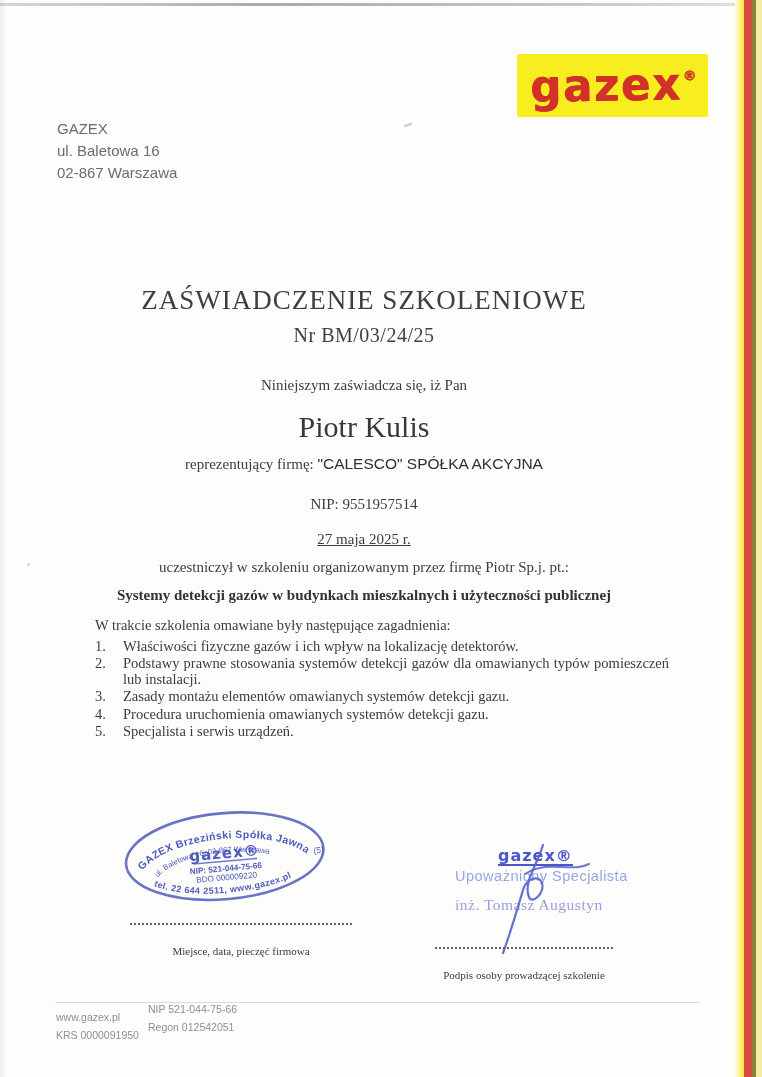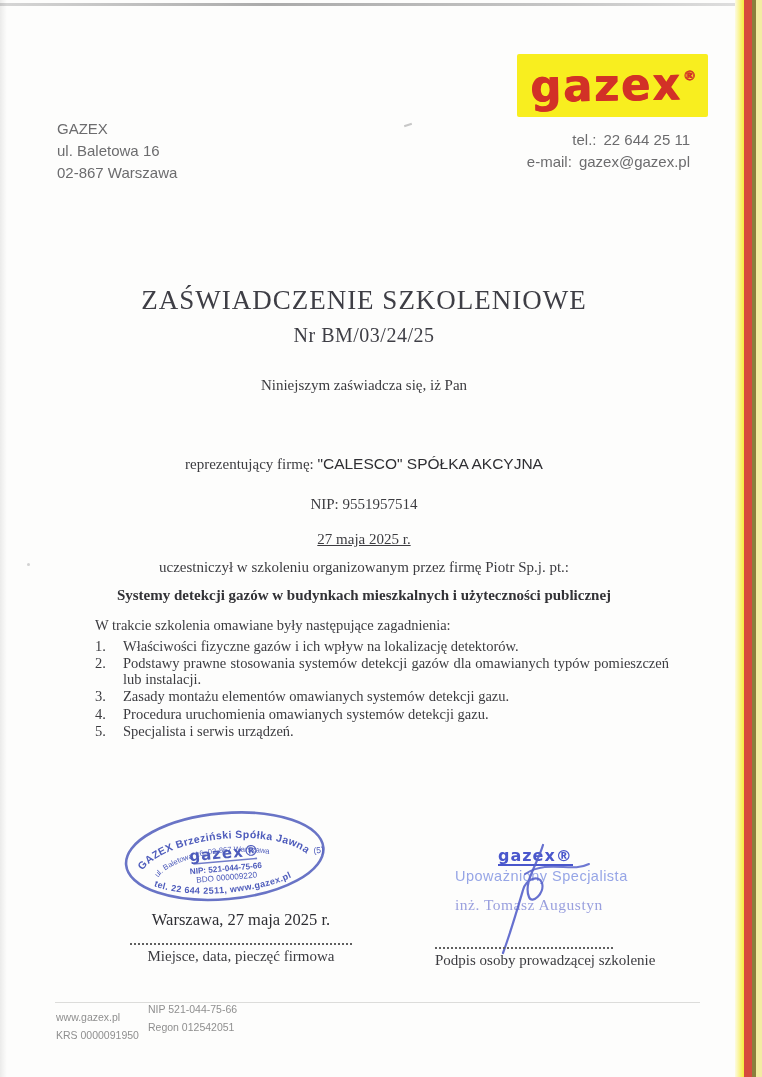--- a/index.html
+++ b/index.html
@@ -51,21 +51,21 @@
   .topics{position:absolute;left:95px;top:639px;width:578px;}
   .topic{display:flex;margin-bottom:1.5px;font-size:14.5px;line-height:15.8px;}
   .topic .num{width:28px;flex:none;}
   .topic .txt{flex:1;text-align:justify;padding-right:4px;}
   
   .stamp-wrap{position:absolute;left:121px;top:808px;width:212px;height:102px;transform:rotate(-5deg);opacity:.92;}
   
   .sig-left{position:absolute;left:130px;top:910px;width:222px;text-align:center;}
   .place-date{font-size:16.5px;color:#2e2e33;}
   .dotline{border-bottom:2px dotted #5f5f5f;height:10px;margin-top:3px;}
-  .caption{font-size:15px;color:#3c3c40;margin-top:3px;white-space:nowrap;}
+  .caption{font-size:11px;color:#3c3c40;margin-top:20px;white-space:nowrap;}
   
   .sig-right{position:absolute;left:435px;top:910px;width:178px;text-align:center;}
   .blue-stamp-logo{position:absolute;left:498px;top:848px;font-family:"DejaVu Sans",sans-serif;
     font-weight:800;font-size:16px;color:#4a57cc;border-bottom:2px solid #4a57cc;letter-spacing:1px;line-height:1;}
   .blue-stamp-role{position:absolute;left:455px;top:868px;font-family:"Liberation Sans","DejaVu Sans",sans-serif;
     font-size:14.5px;color:#96a5e6;letter-spacing:.5px;}
   .blue-stamp-name{position:absolute;left:455px;top:896px;font-size:15.5px;color:#9aa0de;letter-spacing:.5px;}
   .sig-stroke{position:absolute;left:483px;top:843px;}
   
   .foot-line{position:absolute;left:55px;top:1002px;width:645px;height:1px;background:#dcdcda;}
@@ -94,28 +94,25 @@
   <div class="logo-box">
     <span class="logo-text"><span>gazex</span><span class="logo-reg">®</span></span>
   </div>
 
   <div class="addr">
     <div>GAZEX</div>
     <div>ul. Baletowa 16</div>
     <div>02-867  Warszawa</div>
   </div>
 
-  <div class="contact">
-    <div><span class="lbl">tel.:</span><span>22 644 25 11</span></div>
-    <div><span class="lbl">e-mail:</span><span>gazex@gazex.pl</span></div>
-  </div>
 
   <div class="c title">ZAŚWIADCZENIE SZKOLENIOWE</div>
   <div class="c cert-no">Nr BM/03/24/25</div>
   <div class="c intro">Niniejszym zaświadcza się, iż Pan</div>
+  <div class="c person">Piotr Kulis</div>
   <div class="c company"><span>reprezentujący firmę: </span><span class="co-name">"CALESCO" SPÓŁKA AKCYJNA</span></div>
   <div class="c nip">NIP: 9551957514</div>
   <div class="c date">27 maja 2025 r.</div>
   <div class="c partic">uczestniczył w szkoleniu organizowanym przez firmę Piotr Sp.j. pt.:</div>
   <div class="c course">Systemy detekcji gazów w budynkach mieszkalnych i użyteczności publicznej</div>
 
   <div class="topics-intro">W trakcie szkolenia omawiane były następujące zagadnienia:</div>
   <div class="topics">
     <div class="topic">
       <span class="num">1.</span>
@@ -158,21 +155,20 @@
       <text x="104" y="63" text-anchor="middle" font-family="Liberation Sans, sans-serif" font-size="8.2" font-weight="bold" fill="#3f4eb6">NIP: 521-044-75-66</text>
       <text x="104" y="72" text-anchor="middle" font-family="Liberation Sans, sans-serif" font-size="8.2" fill="#3f4eb6">BDO 000009220</text>
       <text font-family="Liberation Sans, sans-serif" font-size="9" font-weight="bold" fill="#3f4eb6" letter-spacing="0.4">
         <textPath href="#arcBot" startOffset="2%">tel. 22 644 2511, www.gazex.pl</textPath>
       </text>
       <text x="198" y="53" text-anchor="middle" font-family="Liberation Sans, sans-serif" font-size="8.5" fill="#3f4eb6">(5)</text>
     </svg>
   </div>
 
   <div class="sig-left">
-    <div class="place-date">Warszawa, 27 maja 2025 r.</div>
     <div class="dotline"></div>
     <div class="caption">Miejsce, data, pieczęć firmowa</div>
   </div>
 
   <div class="blue-stamp-logo">gazex®</div>
   <div class="blue-stamp-role">Upoważniony Specjalista</div>
   <div class="blue-stamp-name">inż. Tomasz Augustyn</div>
 
   <div class="sig-stroke">
     <svg width="115" height="112" viewBox="0 0 115 112">

